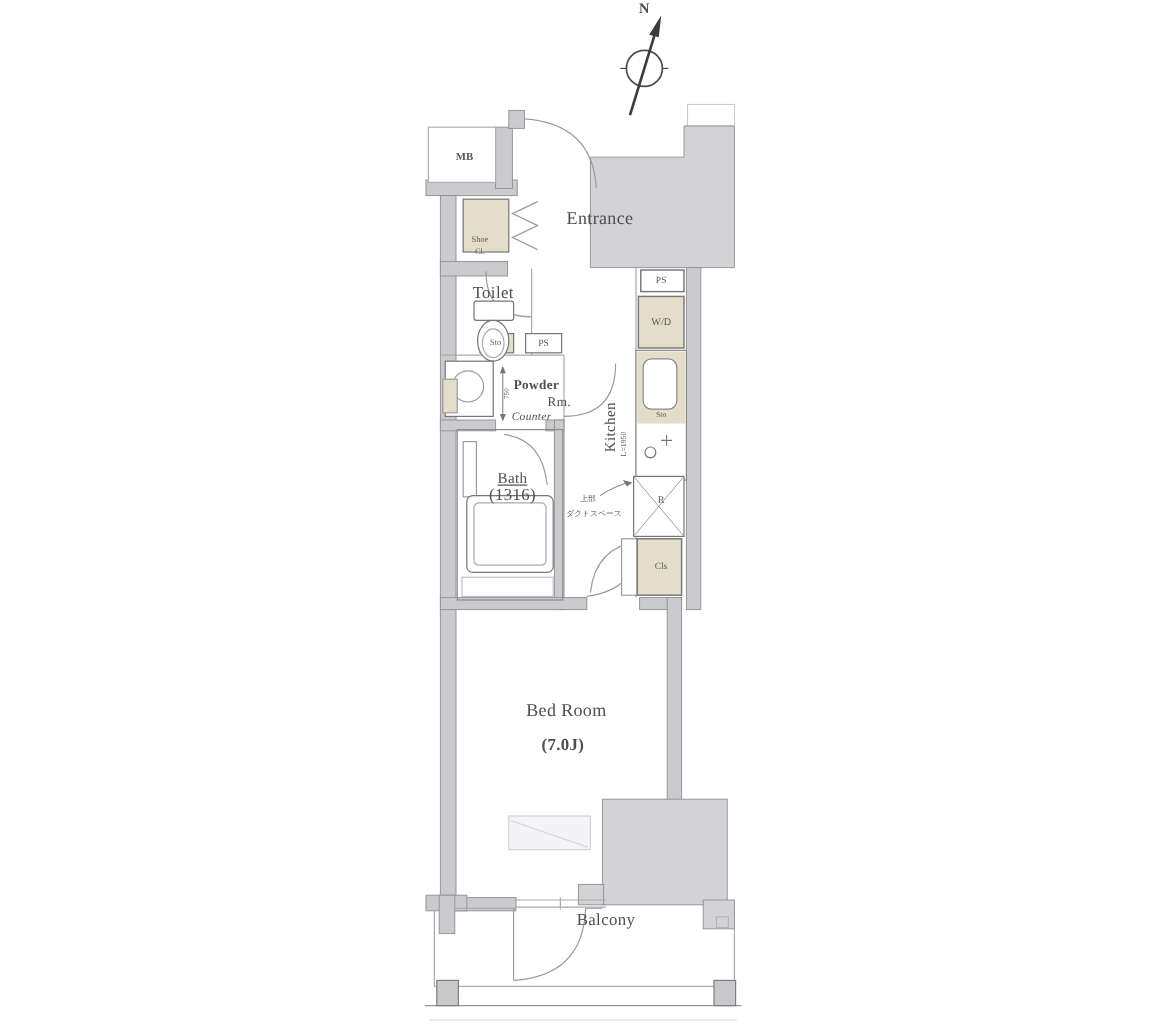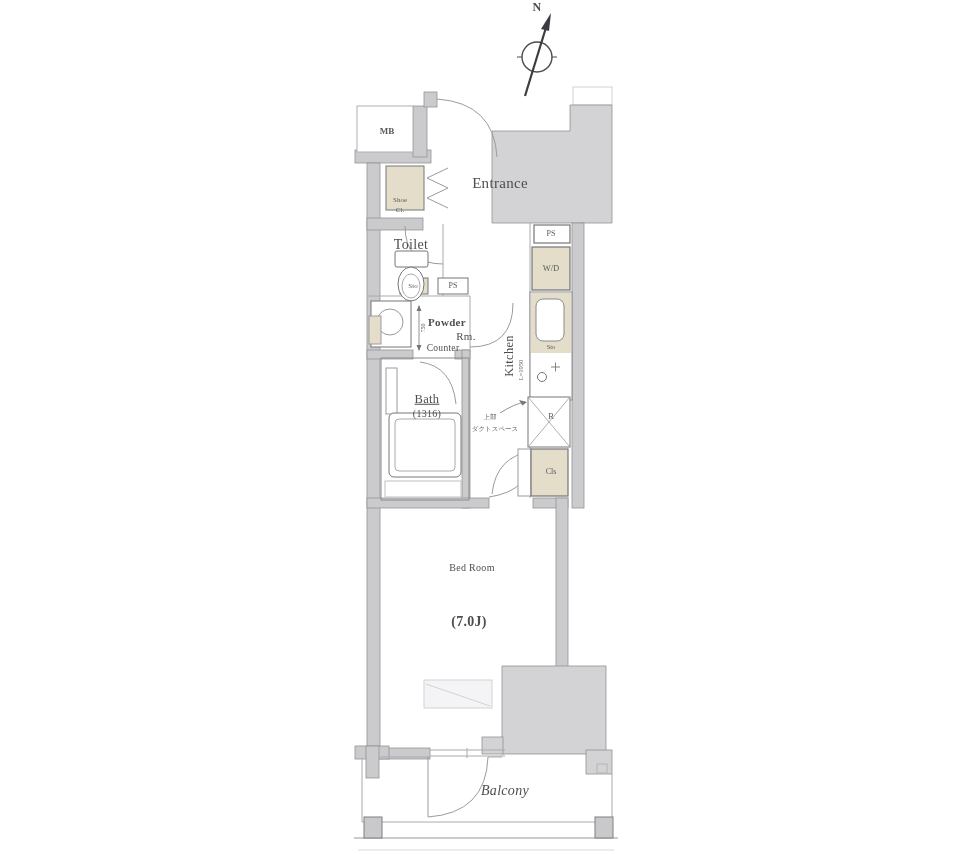--- a/index.html
+++ b/index.html
@@ -132,28 +132,28 @@
   <div class="lbl" style="left:466px;top:183px;font-size:15px;margin-left:34px;">Entrance</div>
   <div class="lbl tiny" style="left:400px;top:200px;font-size:7px;">Shoe</div>
   <div class="lbl tiny" style="left:400px;top:210px;font-size:7px;">Cl.</div>
   <div class="lbl" style="left:411px;top:245px;font-size:14px;">Toilet</div>
   <div class="lbl tiny" style="left:413px;top:286px;font-size:7px;">Sto</div>
   <div class="lbl tiny" style="left:453px;top:286px;font-size:8px;">PS</div>
   <div class="lbl tiny" style="left:551px;top:234px;font-size:8px;">PS</div>
   <div class="lbl tiny" style="left:551px;top:268px;font-size:8.5px;">W/D</div>
   <div class="lbl" style="left:447px;top:322px;font-size:11px;font-weight:bold;">Powder</div>
   <div class="lbl" style="left:446px;top:336px;font-size:11px;margin-left:20px;">Rm.</div>
-  <div class="lbl" style="left:443px;top:349px;font-size:9.5px;">Counter</div>
+  <div class="lbl" style="left:443px;top:349px;font-size:9.5px;font-style:italic;">Counter</div>
   <div class="lbl tiny vert" style="left:423px;top:328px;font-size:6px;">750</div>
   <div class="lbl vert" style="left:509px;top:356px;font-size:12.5px;">Kitchen</div>
   <div class="lbl tiny vert" style="left:521px;top:370px;font-size:6.5px;">L=1950</div>
   <div class="lbl tiny" style="left:551px;top:347px;font-size:6.5px;">Sto</div>
   <div class="lbl" style="left:427px;top:399px;font-size:12.5px;text-decoration:underline;">Bath</div>
-  <div class="lbl" style="left:427px;top:414px;font-size:10px;">(1316)</div>
+  <div class="lbl" style="left:427px;top:414px;font-size:14px;">(1316)</div>
   <div class="lbl tiny" style="left:551px;top:416px;font-size:8.5px;">R</div>
   <div class="lbl tiny" style="left:490px;top:417px;font-size:6.5px;">上部</div>
   <div class="lbl tiny" style="left:495px;top:429px;font-size:6.5px;">ダクトスペース</div>
   <div class="lbl tiny" style="left:551px;top:472px;font-size:8px;">Cls</div>
-  <div class="lbl" style="left:472px;top:568px;font-size:10px;">Bed Room</div>
+  <div class="lbl" style="left:472px;top:593px;font-size:15px;">Bed Room</div>
   <div class="lbl" style="left:469px;top:622px;font-size:14px;font-weight:bold;">(7.0J)</div>
-  <div class="lbl" style="left:505px;top:791px;font-size:14px;font-style:italic;">Balcony</div>
+  <div class="lbl" style="left:505px;top:768px;font-size:14px;">Balcony</div>
 
 </div>
 
 </body></html>

